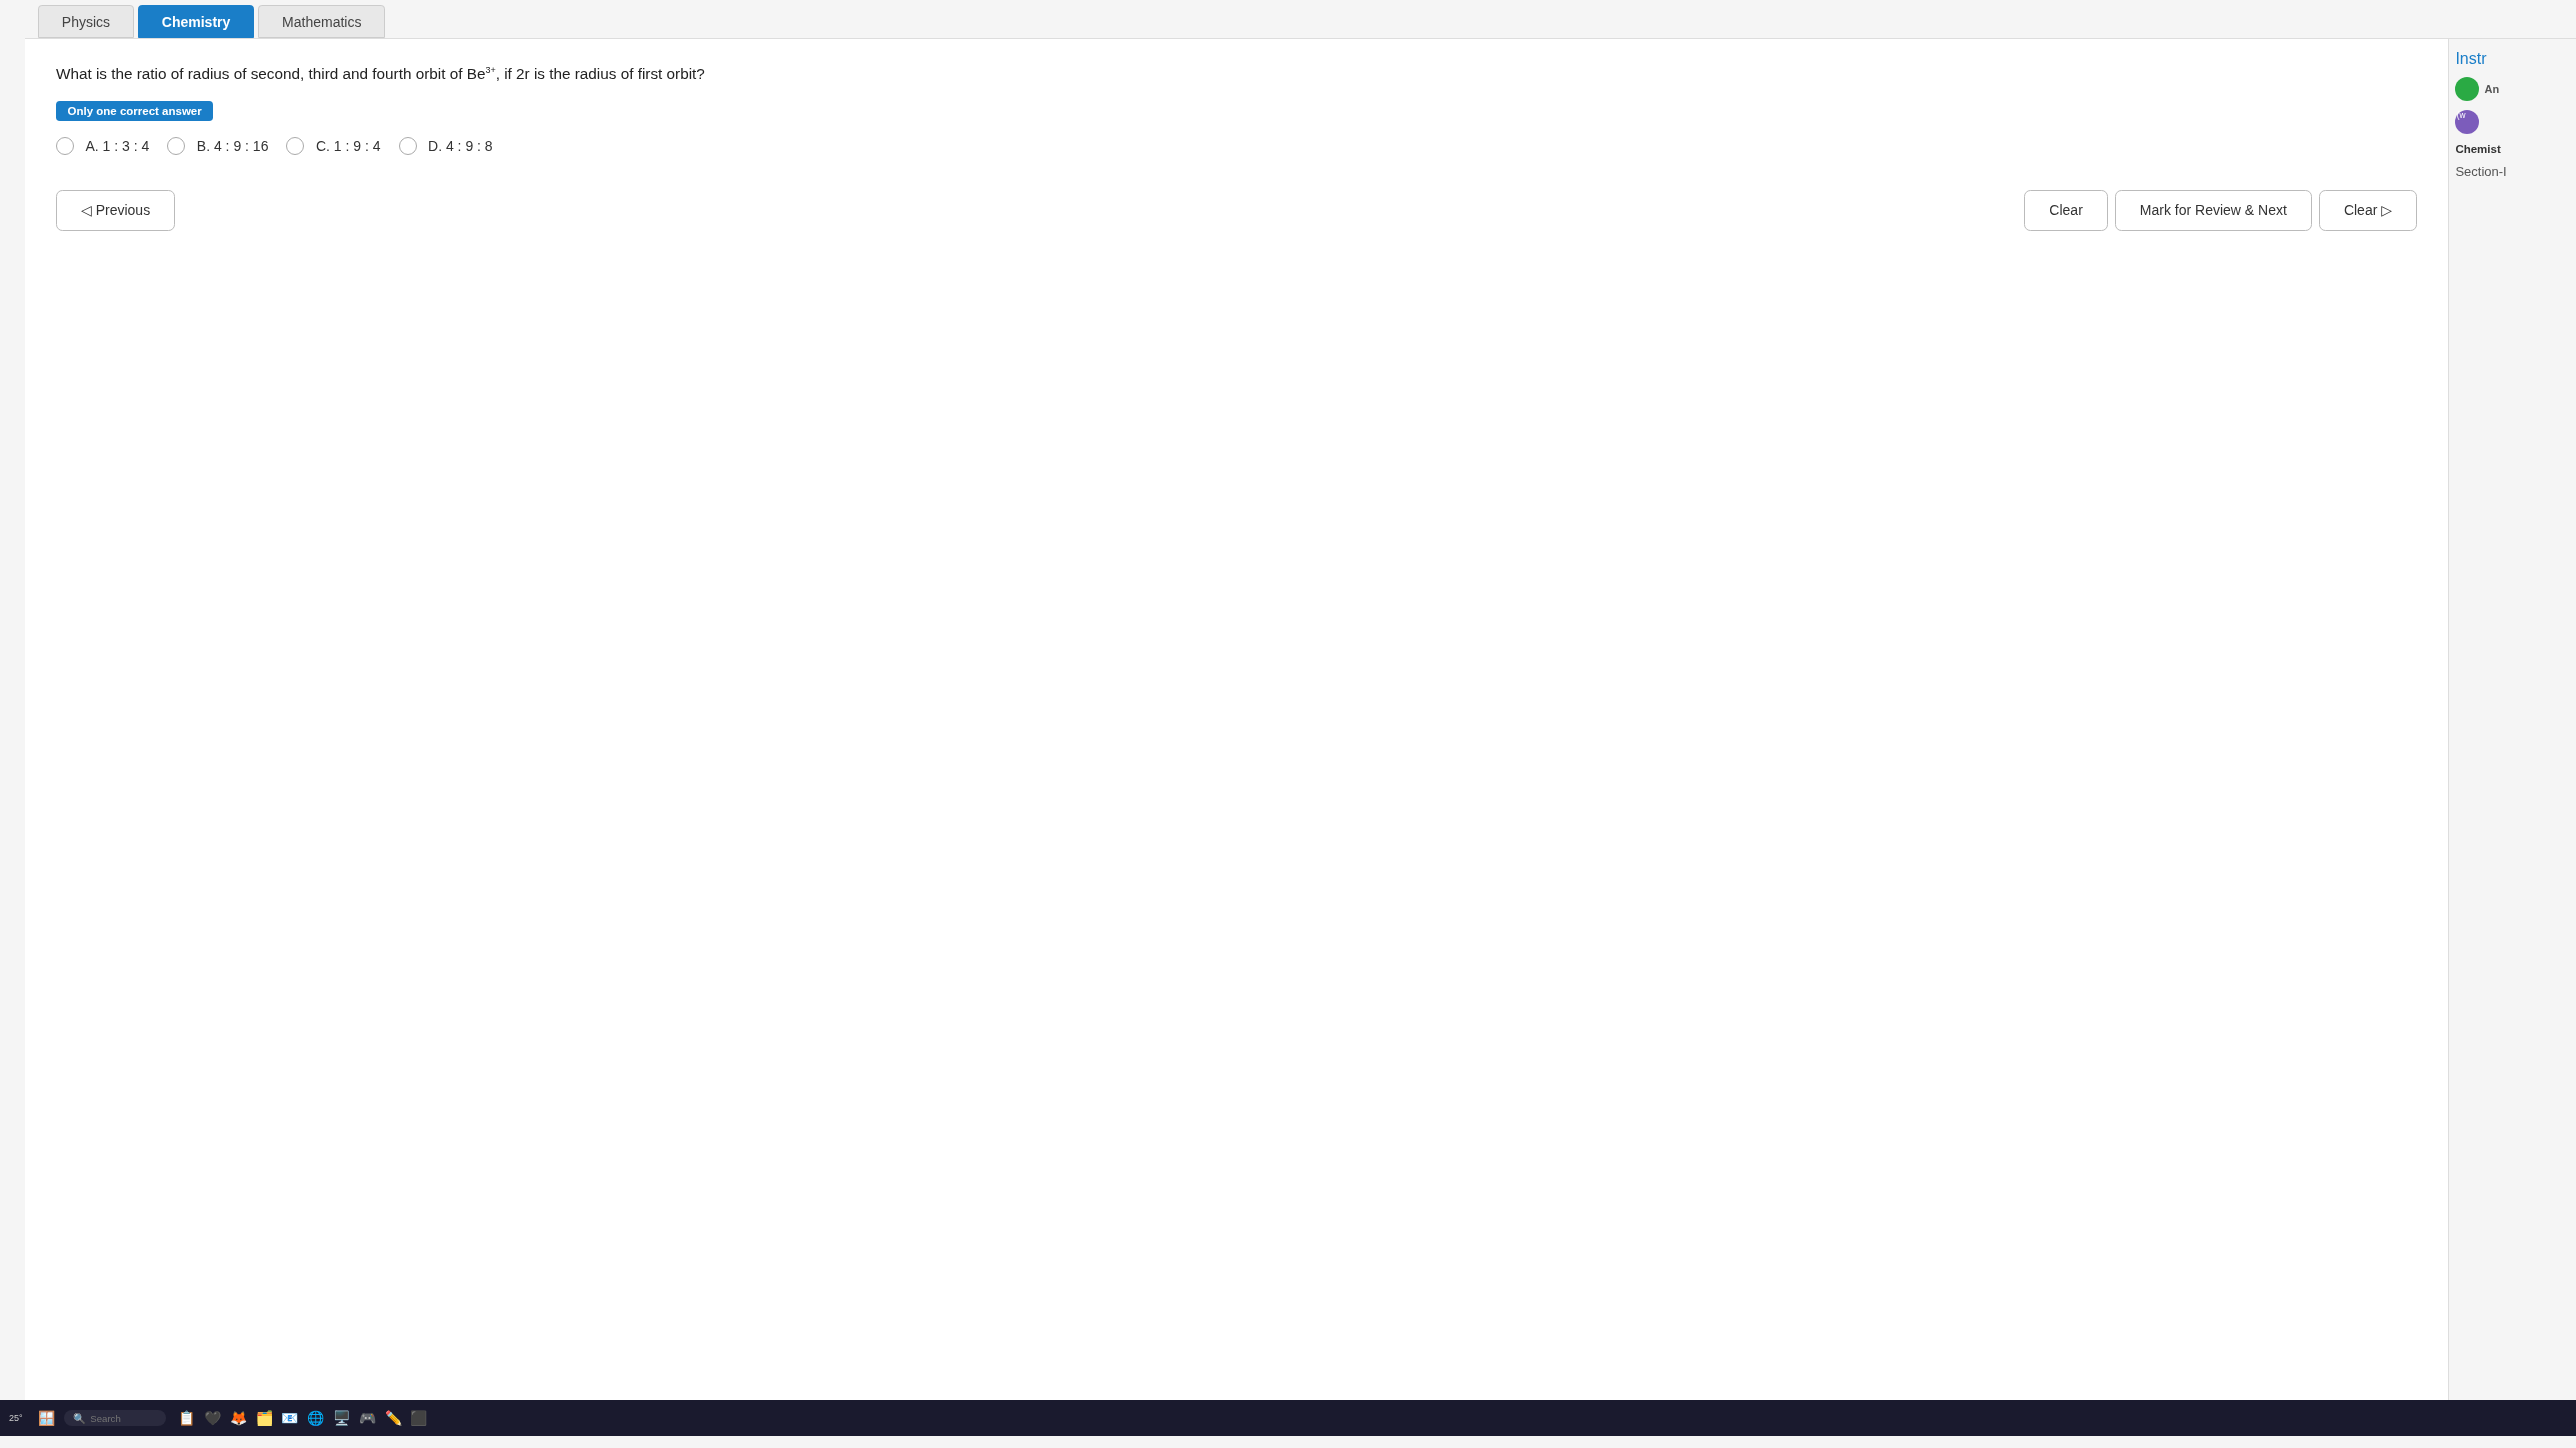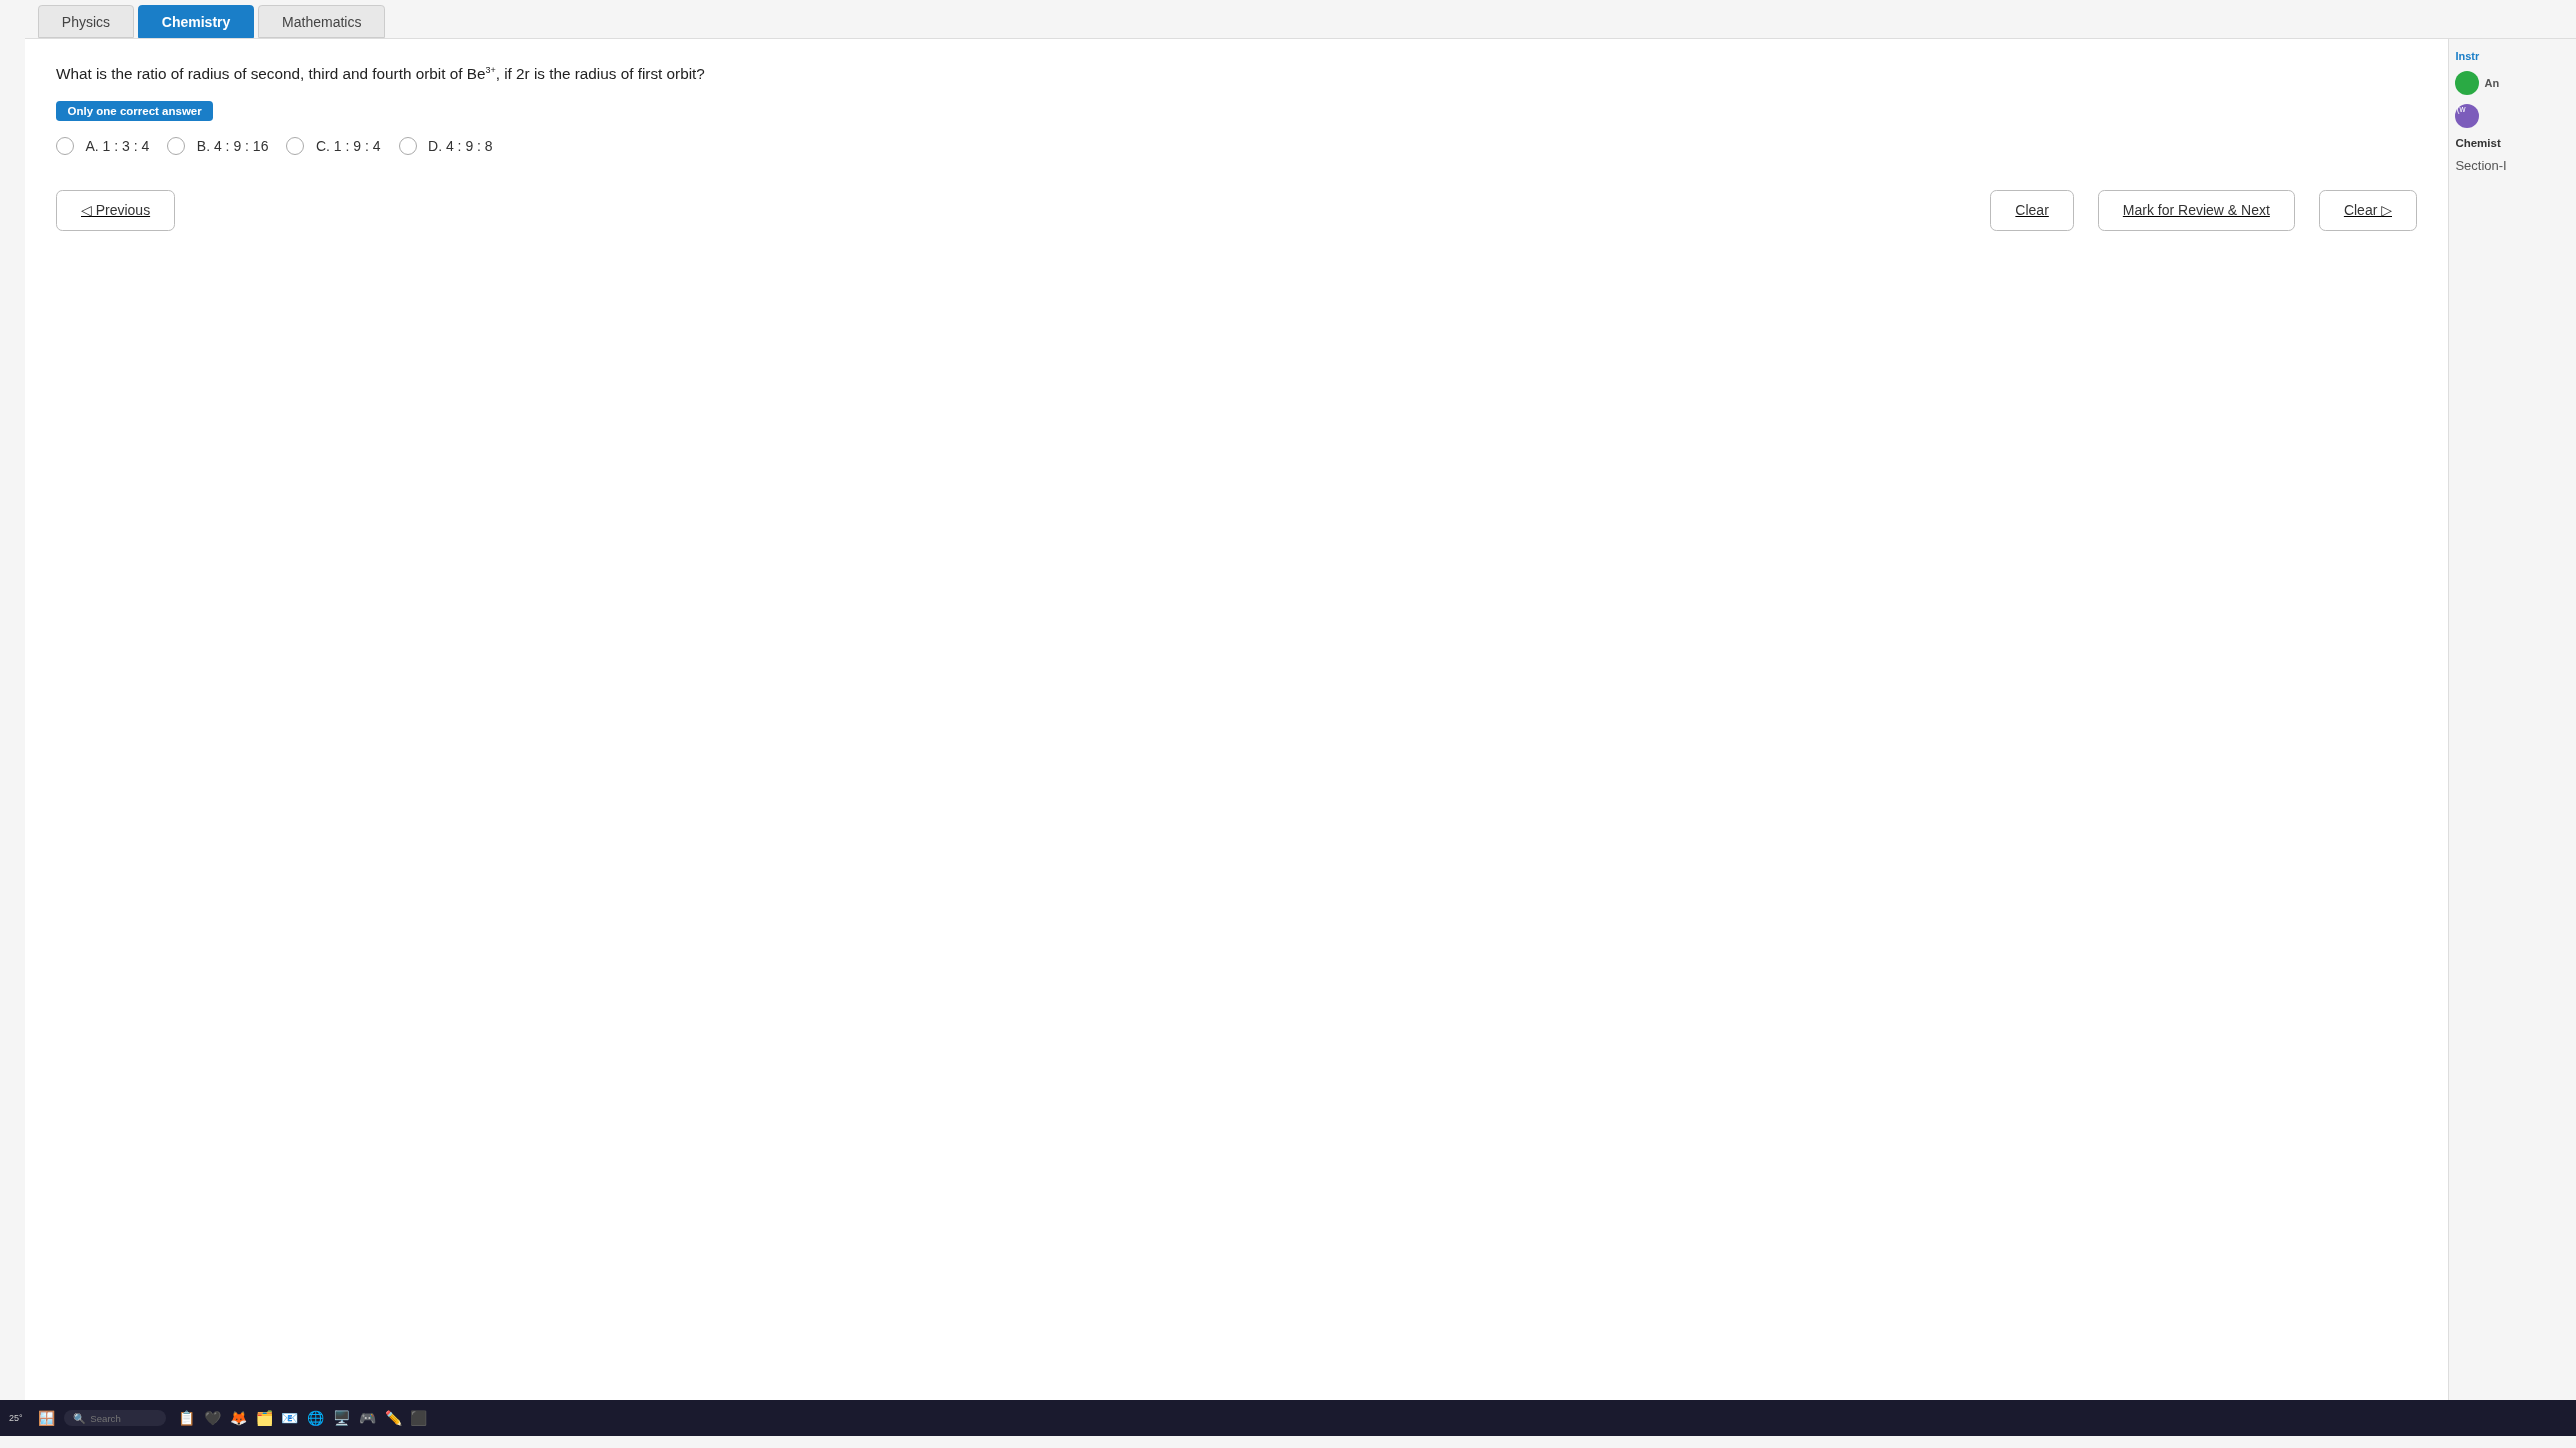--- a/index.html
+++ b/index.html
@@ -109,24 +109,23 @@
     .option-label {
       font-size: 14px;
       color: #333;
     }
 
     
     .button-bar {
       display: flex;
       flex-direction: row;
       align-items: center;
-      gap: 24px;
+      gap: 7px;
       padding: 11.5px 0 5.1px 0;
       flex-wrap: wrap;
-      text-decoration: underline;
     }
 
     .btn {
       border-radius: 6.4px;
       border: 1.3px solid #bbb;
       background: #fff;
       font-size: 14px;
       font-weight: 500;
       padding: 11.5px 24px;
       cursor: pointer;
@@ -181,23 +180,23 @@
 
     .sidebar-circle-purple {
       width: 24px;
       height: 24px;
       border-radius: 50%;
       background: #7c5cbb;
       display: inline-block;
     }
 
     .sidebar-instr-label {
-      font-size: 11px;
+      font-size: 16px;
       color: #1a7ec8;
-      font-weight: 700;
+      font-weight: 400;
     }
 
     .sidebar-section-label {
       font-size: 11.5px;
       font-weight: 700;
       color: #333;
     }
 
     .sidebar-section-sub {
       font-size: 13px;

